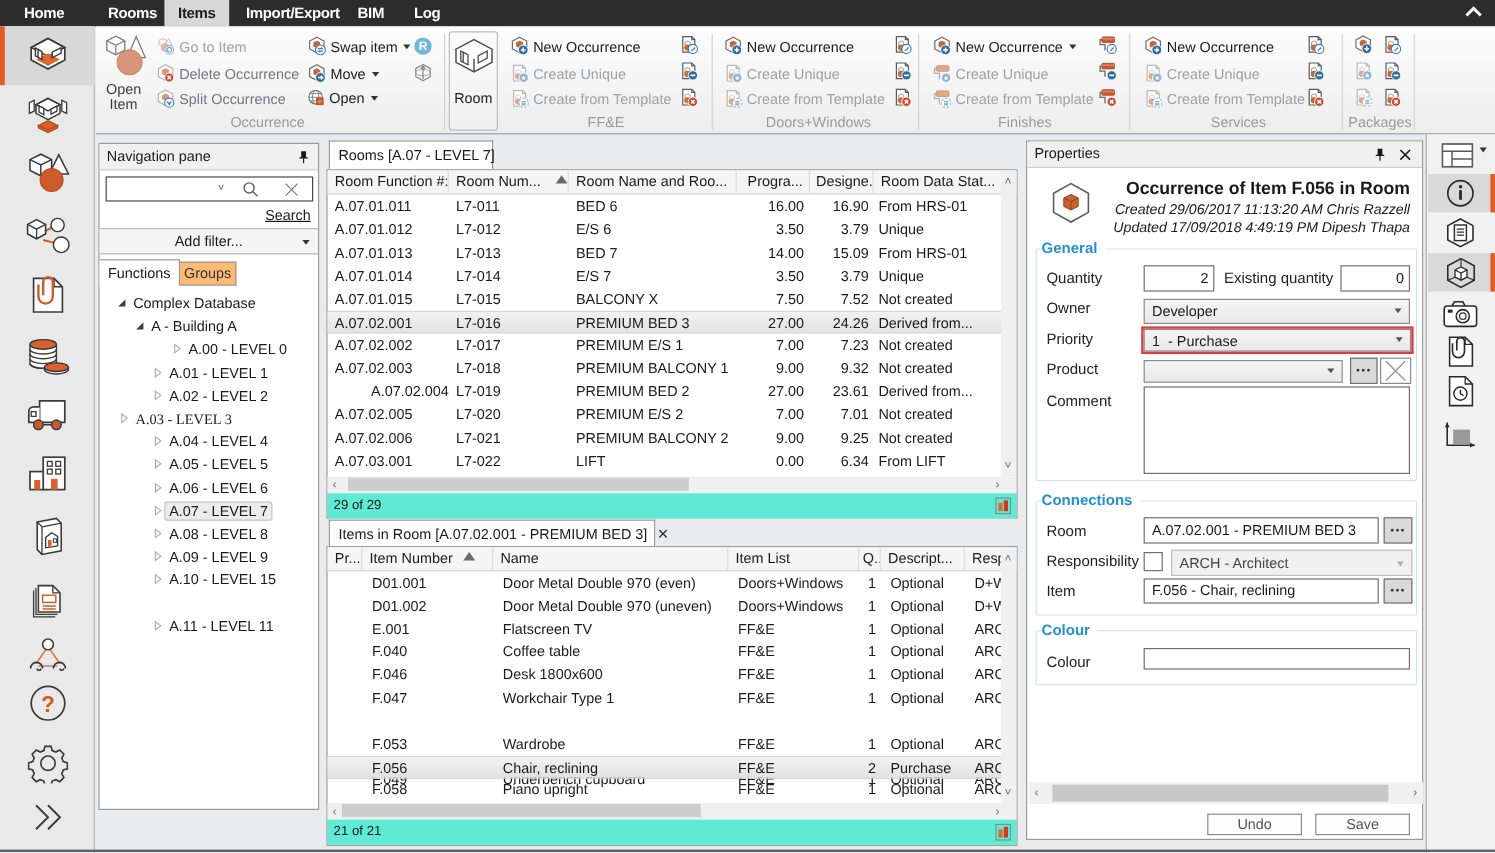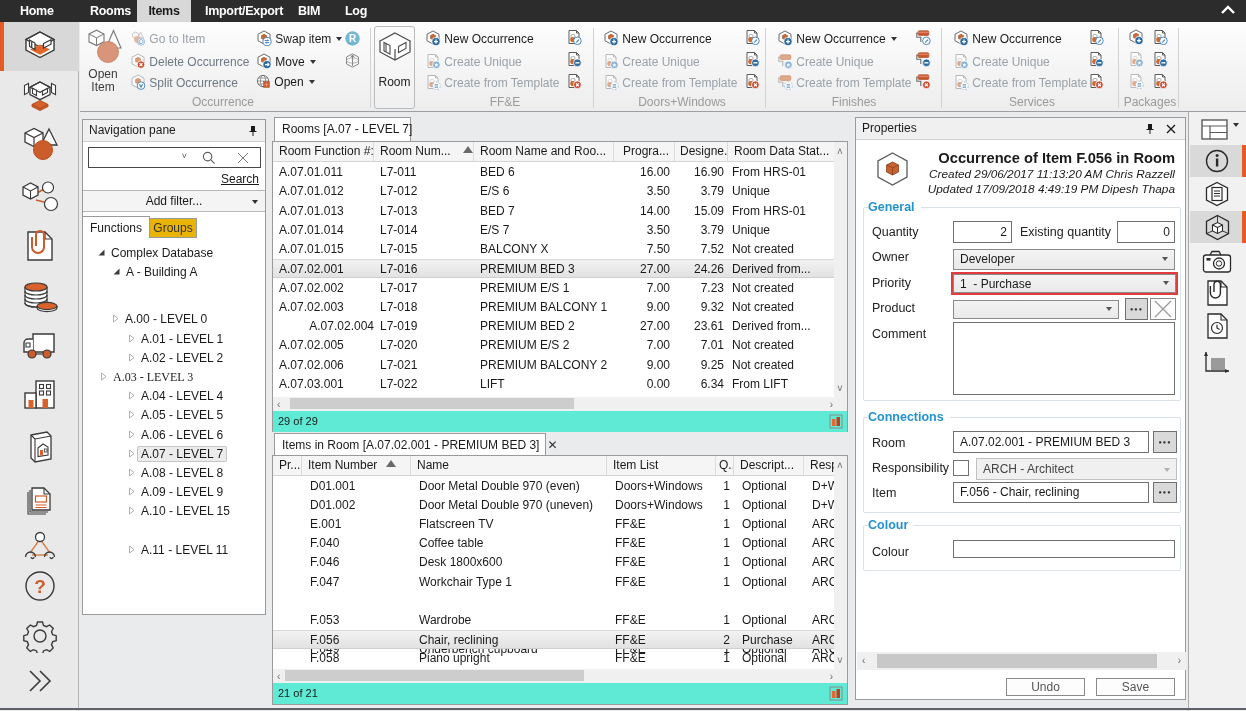--- a/index.html
+++ b/index.html
@@ -467,21 +467,21 @@
 <div class="abs" style="left:1048px; top:51px;"><svg width="16" height="16" viewBox="0 0 16 16">
         <use href="#pagelines"></use>
       </svg></div>
 <div class="abs" style="left:1072px; top:51px;"><svg width="16" height="16" viewBox="0 0 16 16">
         <use href="#pagex"></use>
       </svg></div>
 <div class="rlabel" style="left:1000px; width:140px;">Packages</div>
 <div class="rsep" style="left:1098px;"></div>
 </div>
 
-<div class="panel" id="navpane" style="left:82px; top:119px; width:184px; height:496px;">
+<div class="panel" id="navpane" style="left:82px; top:119px; width:184px; height:556px;">
 <div class="ptitle" style="position:relative;">Navigation pane
  <svg style="position:absolute; right:7px; top:5px;" width="10" height="12" viewBox="0 0 10 12">
         <path d="M3 1 H7 V6 H8.5 V7 H5.5 V11 H4.5 V7 H1.5 V6 H3 Z" fill="#1a1a1a"></path>
       </svg>
 </div>
 
 <div style="position:absolute; left:5px; top:27px; width:173px; height:21px; border:1px solid #474747; background:#fff;">
   <span style="position:absolute; right:73px; top:3px; color:#555; font-size:9px;">˅</span>
   <svg style="position:absolute; right:44px; top:3px;" width="14" height="14" viewBox="0 0 14 14">
         <circle cx="5.6" cy="5.6" r="4.2" fill="none" stroke="#5f5f5f" stroke-width="1.2"></circle>
@@ -491,30 +491,30 @@
         <path d="M2 2 L12 12 M12 2 L2 12" stroke="#7a7a7a" stroke-width="1"></path>
       </svg>
 </div>
 <div style="position:absolute; right:6px; top:52px; font-size:12px;"><span style="text-decoration:underline;">Search</span></div>
 
 <div style="position:absolute; left:0px; top:70px; width:182px; height:22px; border-top:1px solid #b9b9b9; border-bottom:1px solid #b9b9b9; background:#f4f4f4; text-align:center; line-height:21px; font-size:12px;">Add filter...
   <span style="position:absolute; right:7px; top:9px; width:0; height:0; border-left:3.5px solid transparent; border-right:3.5px solid transparent; border-top:4px solid #333;"></span>
 </div>
 
 <div style="position:absolute; left:0px; top:96px; width:67px; height:22px; background:#fff; border:1px solid #9a9a9a; border-left:none; border-bottom:none; z-index:2; text-align:center; line-height:22px; font-size:12px;">Functions</div>
-<div style="position:absolute; left:67px; top:98px; width:47px; height:20px; background:#eab308; border:1px solid #9a9a9a; border-left:none; text-align:center; line-height:19px; font-size:12px; color:#333;">Groups</div>
+<div style="position:absolute; left:67px; top:98px; width:47px; height:20px; background:#fdba74; border:1px solid #9a9a9a; border-left:none; text-align:center; line-height:19px; font-size:12px; color:#333;">Groups</div>
 
 <div id="tree" style="position:absolute; left:0; top:124px; width:182px; font-size:12px;">
 <div style="height:19.2px; line-height:19.2px; padding-left:14px; white-space:nowrap;"><svg width="9" height="9" viewBox="0 0 9 9" style="margin-right:5px;">
           <path d="M7.5 1.5 V7.5 H1.5 Z" fill="#3c3c3c"></path>
         </svg>Complex Database</div>
 <div style="height:19.2px; line-height:19.2px; padding-left:29px; white-space:nowrap;"><svg width="9" height="9" viewBox="0 0 9 9" style="margin-right:5px;">
           <path d="M7.5 1.5 V7.5 H1.5 Z" fill="#3c3c3c"></path>
         </svg>A - Building A</div>
-<div style="height:19.2px; line-height:19.2px; padding-left:28px; white-space:nowrap;margin-top:28px;"><svg width="9" height="9" viewBox="0 0 9 9" style="margin-right:5px;">
+<div style="height:19.2px; line-height:19.2px; padding-left:60px; white-space:nowrap;"><svg width="9" height="9" viewBox="0 0 9 9" style="margin-right:5px;">
           <path d="M2.5 1 L7 4.5 L2.5 8 Z" fill="none" stroke="#b0b0b0" stroke-width="1"></path>
         </svg>A.00 - LEVEL 0</div>
 <div style="height:19.2px; line-height:19.2px; padding-left:44px; white-space:nowrap;"><svg width="9" height="9" viewBox="0 0 9 9" style="margin-right:5px;">
           <path d="M2.5 1 L7 4.5 L2.5 8 Z" fill="none" stroke="#b0b0b0" stroke-width="1"></path>
         </svg>A.01 - LEVEL 1</div>
 <div style="height:19.2px; line-height:19.2px; padding-left:44px; white-space:nowrap;"><svg width="9" height="9" viewBox="0 0 9 9" style="margin-right:5px;">
           <path d="M2.5 1 L7 4.5 L2.5 8 Z" fill="none" stroke="#b0b0b0" stroke-width="1"></path>
         </svg>A.02 - LEVEL 2</div>
 <div style="height:19.2px; line-height:19.2px; padding-left:16px; white-space:nowrap;font-family:Liberation Serif, serif;"><svg width="9" height="9" viewBox="0 0 9 9" style="margin-right:5px;">
           <path d="M2.5 1 L7 4.5 L2.5 8 Z" fill="none" stroke="#b0b0b0" stroke-width="1"></path>

